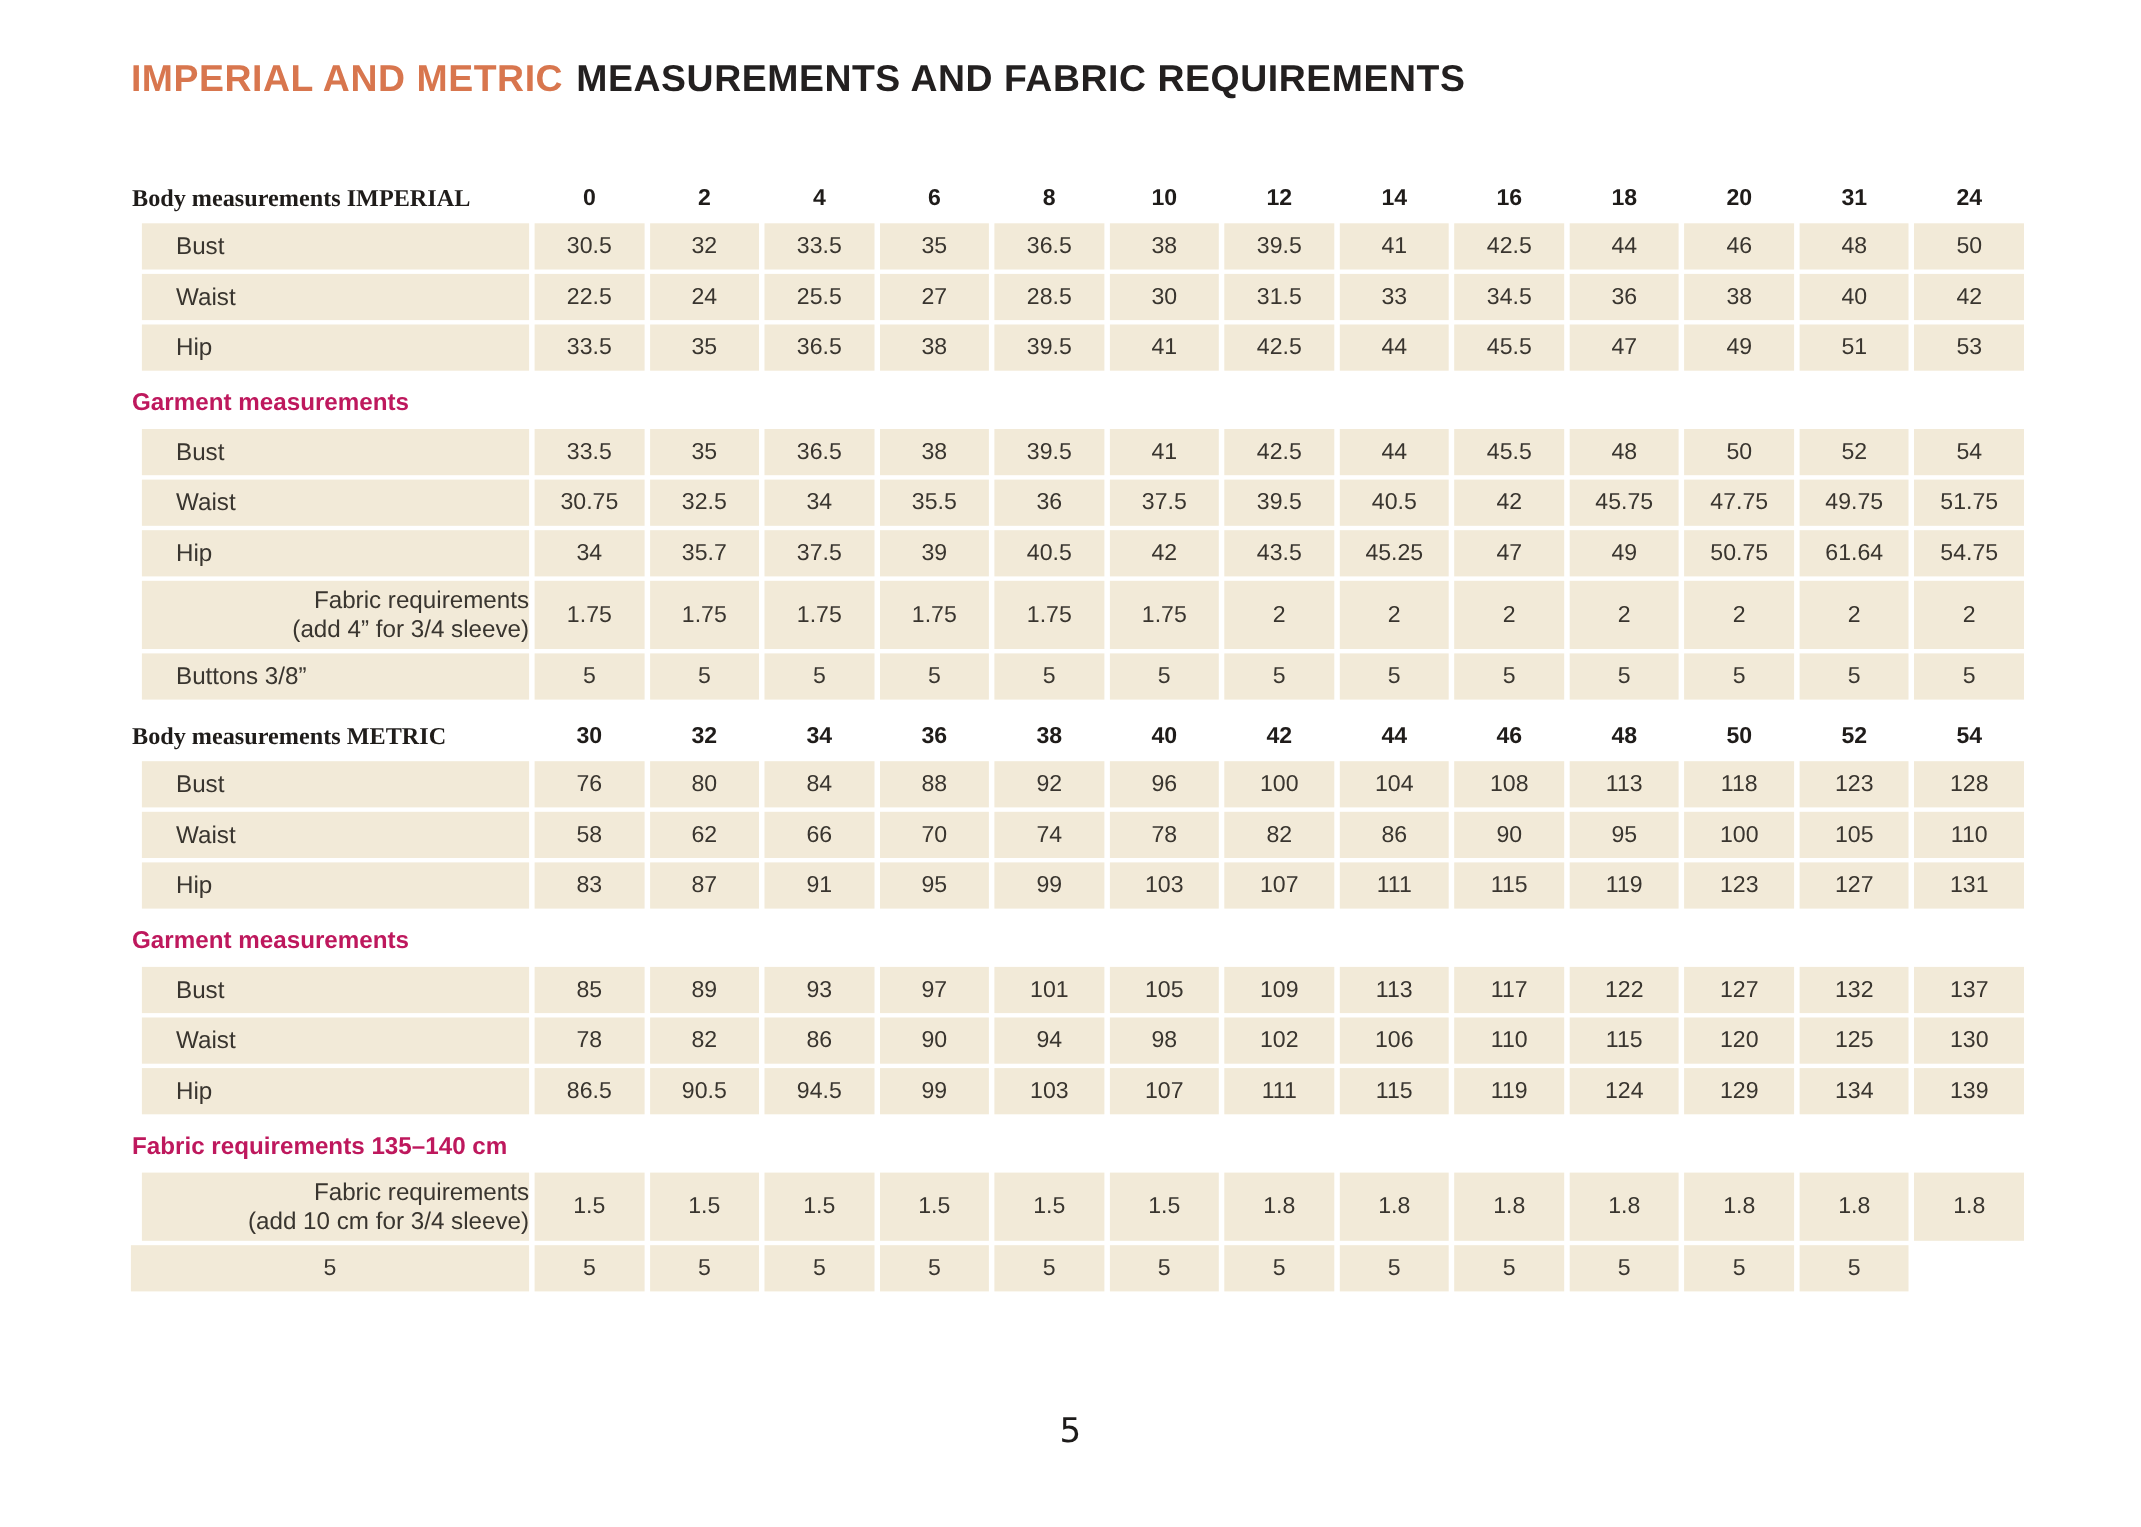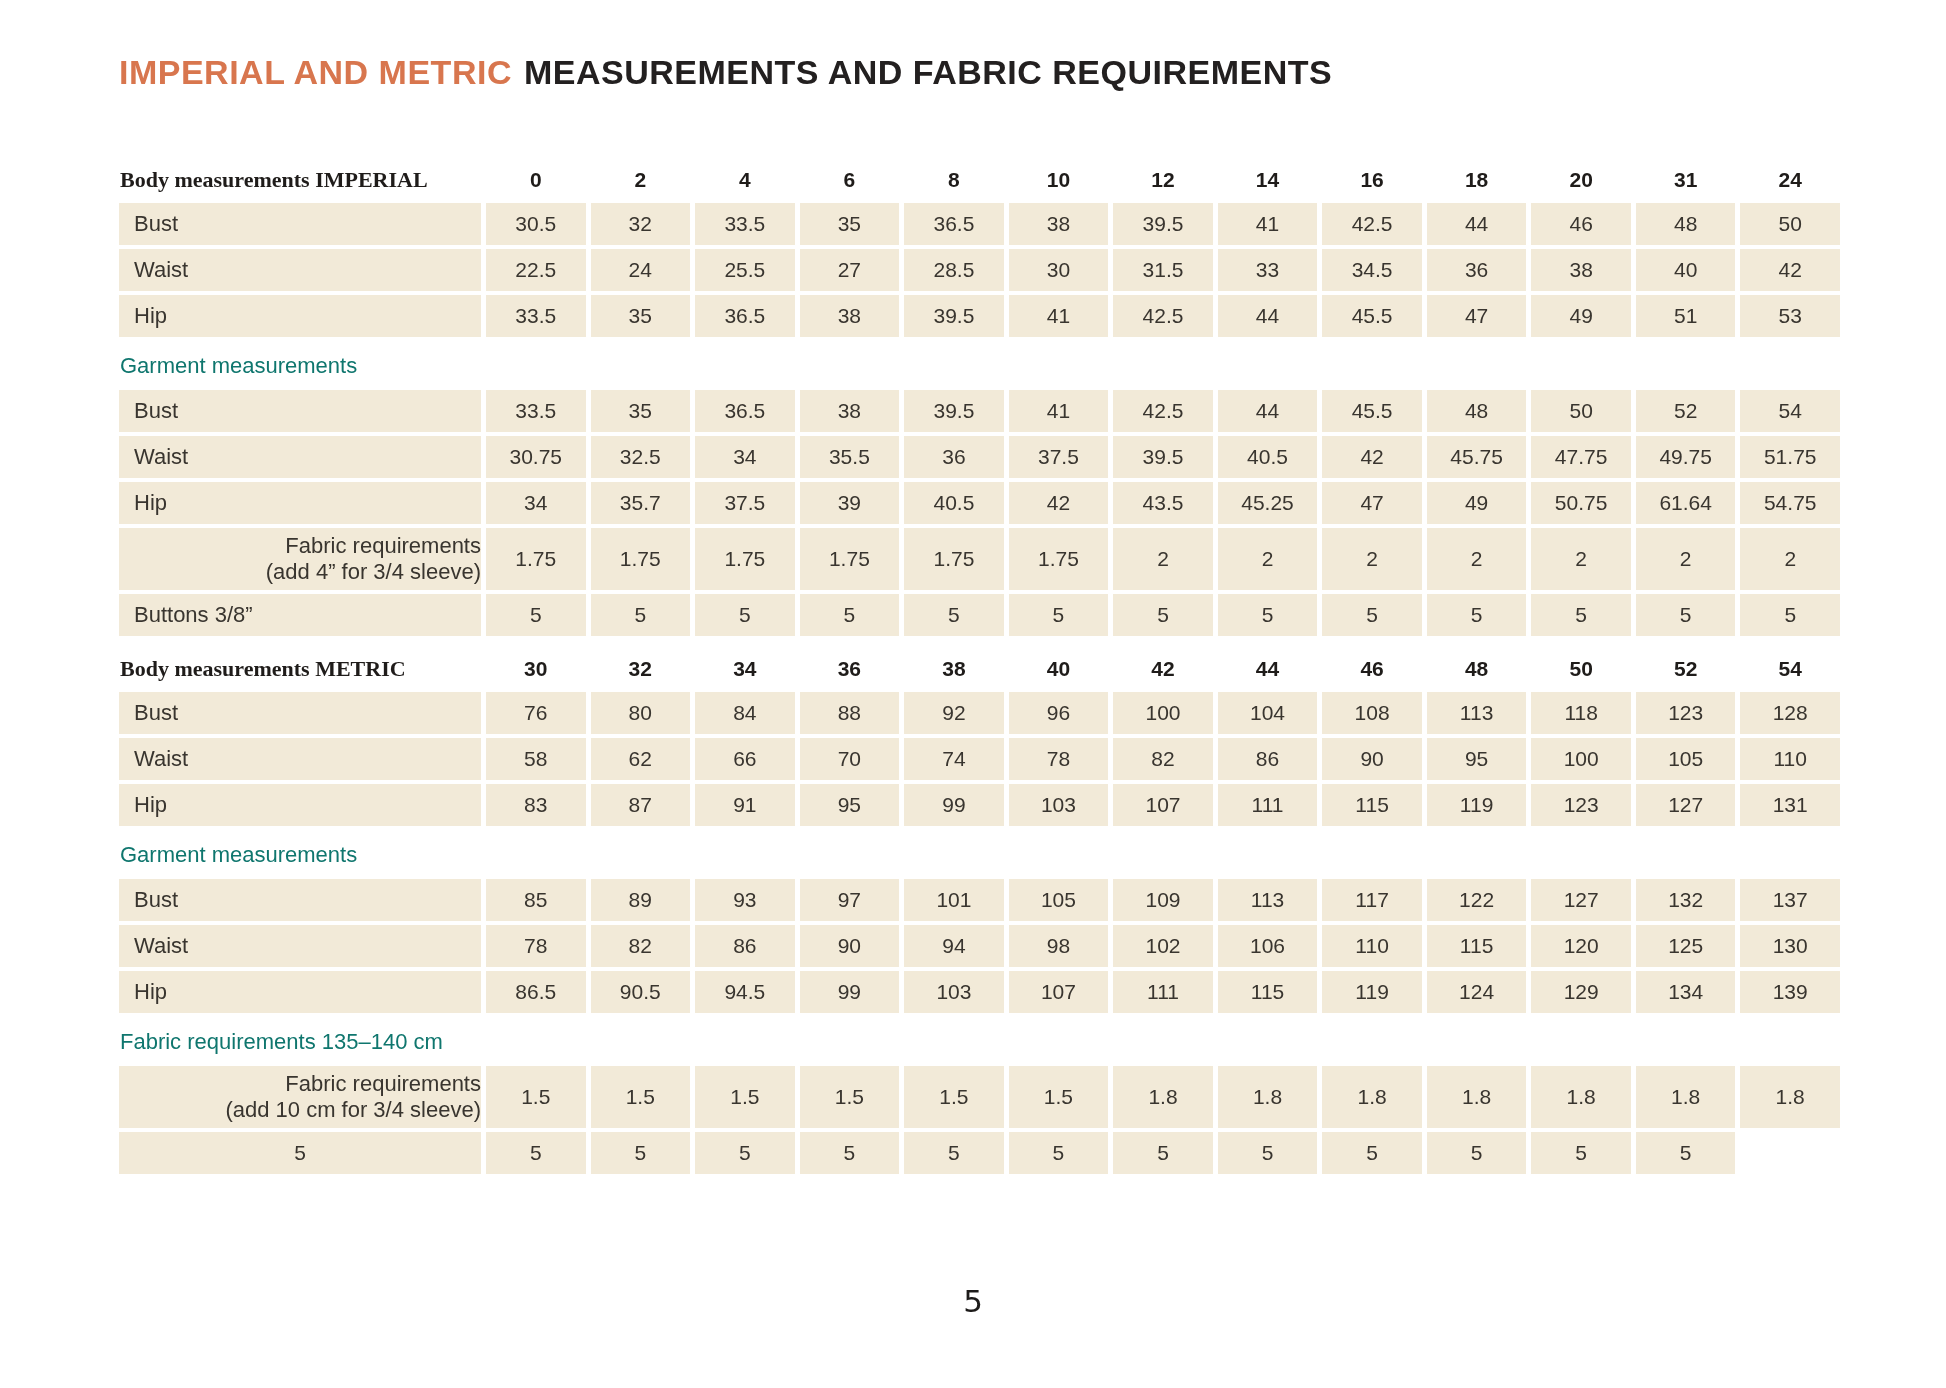--- a/index.html
+++ b/index.html
@@ -41,29 +41,29 @@
     font-weight: 700; font-size: 22px; color: #1f1c1a;
     padding-left: 1px; white-space: nowrap; font-family: Liberation Serif, serif;
   }
   .thead-size { text-align: center; font-weight: 700; font-size: 21px; color: #1f1c1a; }
 
   .trow { height: 42px; }
   .trow.tall { height: 62px; text-align: right; }
   .cellbg { background: #F2EAD8; }
   .tlabel {
     display: flex; flex-direction: column; justify-content: center;
-    padding-left: 15px; font-size: 22px; line-height: 26px; color: #39352f;
+    padding-left: 31px; font-size: 22px; line-height: 26px; color: #39352f; margin-left: 10px;
   }
   .tcell {
     display: flex; align-items: center; justify-content: center;
     font-size: 21px; color: #39352f;
   }
 
   .gheading {
-    font-weight: 400; font-size: 22px; color: #0f766e;
+    font-weight: 700; font-size: 22px; color: #be185d;
     padding: 13px 0 12px 1px; line-height: 24px;
   }
 
   .table-metric { margin-top: 12px; }
 
   .pageno {
     position: absolute;
     left: 0; right: 0;
     top: 1283px;
     text-align: center;

